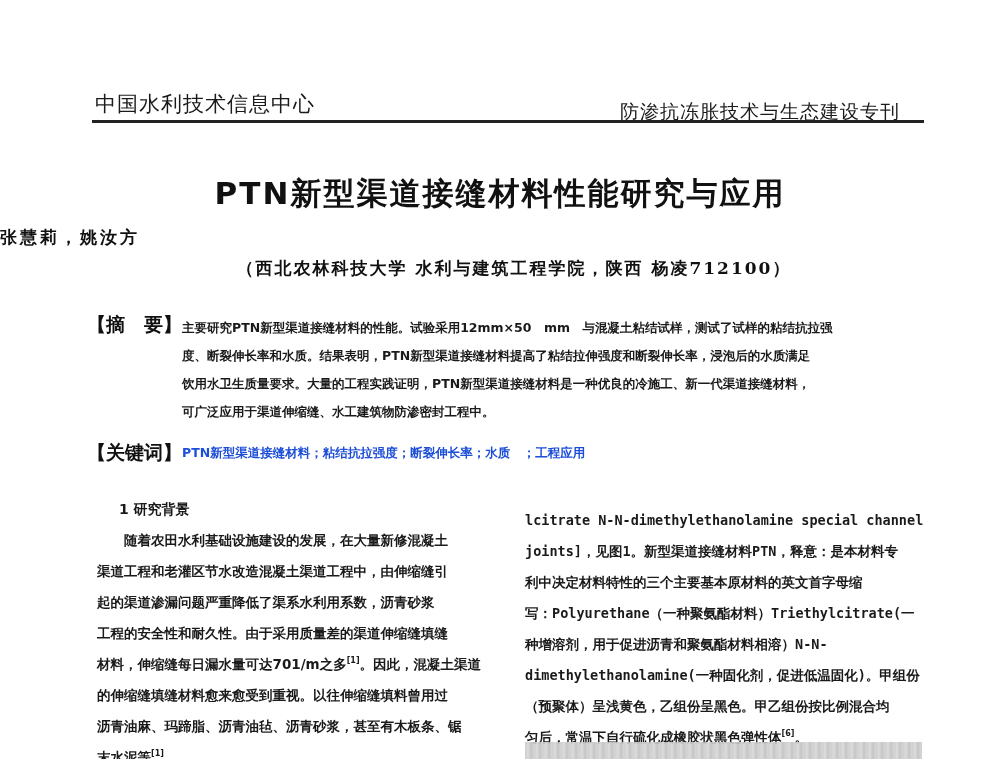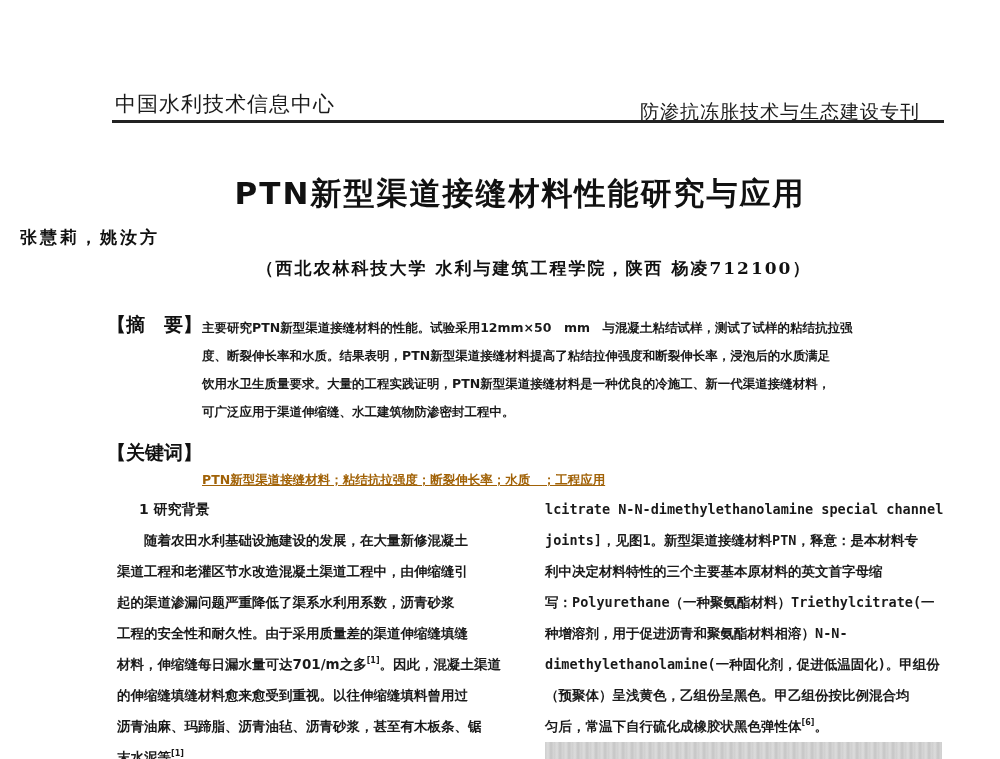--- a/index.html
+++ b/index.html
@@ -1,20 +1,20 @@
 <!DOCTYPE html>
 <html><head>
 <meta charset="utf-8">
 <style>
   html, body { margin: 0; padding: 0; background: #ffffff; }
   body {
     width: 1000px; height: 759px; position: relative; overflow: hidden;
     font-family: "DejaVu Sans", sans-serif; color: #111;
   }
-  .abs { position: absolute; margin-left: 20px; }
+  .abs { position: absolute; }
 
   
   .hdr-left {
     left: 95px; top: 90px; font-size: 21px; letter-spacing: 1px; color: #1a1a1a;
     font-family: "DejaVu Sans", sans-serif;
   }
   .hdr-right {
     left: 620px; top: 99px; font-size: 19px; letter-spacing: 1px; color: #1a1a1a;
     font-family: "DejaVu Sans", sans-serif;
   }
@@ -48,32 +48,31 @@
     left: 182px; top: 314px; width: 745px;
     font-size: 12.5px; line-height: 28px; font-weight: bold; color: #1a1a1a;
   }
   .abs-body .line { display: block; white-space: nowrap; }
 
   
   .kw-label {
     left: 87px; top: 440px; font-size: 19px; font-weight: bold; color: #111;
   }
   .kw-body {
-    left: 182px; top: 472px; font-size: 12.5px; font-weight: bold; color: #a16207;
+    left: 182px; top: 445px; font-size: 12.5px; font-weight: bold; color: #1d4ed8;
     white-space: pre;
-    text-decoration: underline;
   }
 
   
   .col {
     font-size: 13.5px; line-height: 31px; color: #1a1a1a; font-weight: bold;
   }
   .col .line { display: block; white-space: nowrap; }
   .col-left { left: 97px; top: 494px; width: 400px; }
-  .col-right { left: 525px; top: 494px; width: 400px; font-family: "DejaVu Sans Mono", "Liberation Mono", monospace; }
+  .col-right { left: 525px; top: 505px; width: 400px; font-family: "DejaVu Sans Mono", "Liberation Mono", monospace; }
   .col-right .cn { font-family: "DejaVu Sans", sans-serif; }
   .sec-head { font-size: 14px; font-weight: bold; padding-left: 22px; }
   .indent { padding-left: 27px; }
   sup { font-size: 8px; vertical-align: 6px; line-height: 0; }
 
   
   .fig-strip {
     left: 525px; top: 742px; width: 397px; height: 17px;
     background: repeating-linear-gradient(90deg, #c9c9c9 0px, #d8d8d8 3px, #bfbfbf 6px, #d2d2d2 9px);
     opacity: 0.9;

